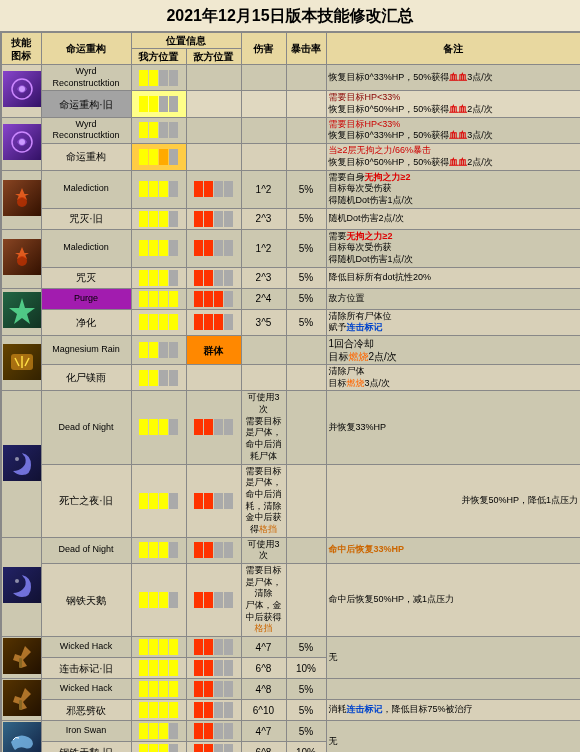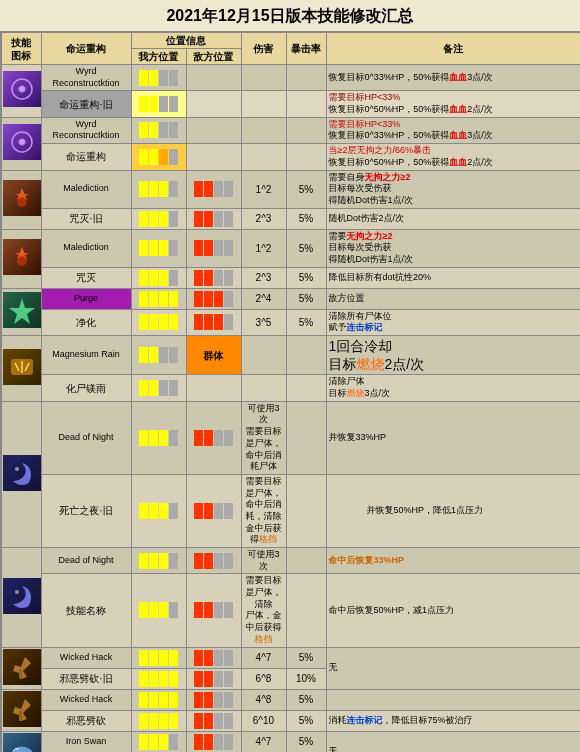--- a/index.html
+++ b/index.html
@@ -346,21 +346,21 @@
         <div class="pos-row">
           <span style="background:#ffff00;width:9px;height:16px;display:inline-block;"></span>
           <span style="background:#ffff00;width:9px;height:16px;display:inline-block;"></span>
           <span style="background:#aaa;width:9px;height:16px;display:inline-block;"></span>
           <span style="background:#aaa;width:9px;height:16px;display:inline-block;"></span>
         </div>
       </td>
       <td style="padding:2px;background:#ff8800;text-align:center;font-weight:bold;font-size:10px;" colspan="1">群体</td>
       <td style="background:#ccc8b0;"></td>
       <td style="background:#ccc8b0;"></td>
-      <td style="text-align:left;font-size:14px;background:#ccc8b0;">1回合冷却<br>目标<span style="color:#ff6600;">燃烧</span>2点/次</td>
+      <td style="text-align:left;font-size:10px;background:#ccc8b0;">1回合冷却<br>目标<span style="color:#ff6600;">燃烧</span>2点/次</td>
     </tr>
     <tr style="background:#d8d0b8;">
       <td style="background:#d8d0b8;">化尸镁雨</td>
       <td style="padding:2px;background:#d8d0b8;">
         <div class="pos-row">
           <span style="background:#ffff00;width:9px;height:16px;display:inline-block;"></span>
           <span style="background:#ffff00;width:9px;height:16px;display:inline-block;"></span>
           <span style="background:#aaa;width:9px;height:16px;display:inline-block;"></span>
           <span style="background:#aaa;width:9px;height:16px;display:inline-block;"></span>
         </div>
@@ -415,21 +415,21 @@
       <td style="padding:2px;background:#d8d0b8;">
         <div class="pos-row">
           <span style="background:#ff3300;width:9px;height:16px;display:inline-block;"></span>
           <span style="background:#ff3300;width:9px;height:16px;display:inline-block;"></span>
           <span style="background:#aaa;width:9px;height:16px;display:inline-block;"></span>
           <span style="background:#aaa;width:9px;height:16px;display:inline-block;"></span>
         </div>
       </td>
       <td style="background:#d8d0b8;font-size:9px;">需要目标是尸体，命中后消耗，清除<br>金中后获得<span style="color:#cc6600;">格挡</span></td>
       <td style="background:#d8d0b8;"></td>
-      <td style="text-align:left;font-size:9px;background:#d8d0b8;padding-left:40px;">并恢复50%HP，降低1点压力</td>
+      <td style="text-align:right;font-size:9px;background:#d8d0b8;padding-left:40px;">并恢复50%HP，降低1点压力</td>
     </tr>
 
     <tr style="background:#ccc8b0;">
       <td rowspan="2" class="icon-td">
         <div class="icon-img" style="background:linear-gradient(135deg,#222266,#111133);">
           <svg width="38" height="36" viewBox="0 0 38 36">
               <path d="M19 8 Q28 10 28 20 Q28 30 19 30 Q14 30 10 26 Q16 26 20 22 Q24 18 22 12 Q20 10 19 8Z" fill="#8888ff" opacity="0.8"></path>
               <circle cx="14" cy="14" r="2" fill="#ffffff" opacity="0.5"></circle>
             </svg>
         </div>
@@ -449,21 +449,21 @@
           <span style="background:#ff3300;width:9px;height:16px;display:inline-block;"></span>
           <span style="background:#aaa;width:9px;height:16px;display:inline-block;"></span>
           <span style="background:#aaa;width:9px;height:16px;display:inline-block;"></span>
         </div>
       </td>
       <td style="background:#ccc8b0;font-size:9px;">可使用3次</td>
       <td style="background:#ccc8b0;"></td>
       <td style="text-align:left;font-size:9px;background:#ccc8b0;"><span class="highlight-orange">命中后恢复33%HP</span></td>
     </tr>
     <tr style="background:#d8d0b8;">
-      <td style="background:#d8d0b8;">技能名称</td>
+      <td style="background:#d8d0b8;">钢铁天鹅</td>
       <td style="padding:2px;background:#d8d0b8;">
         <div class="pos-row">
           <span style="background:#ffff00;width:9px;height:16px;display:inline-block;"></span>
           <span style="background:#ffff00;width:9px;height:16px;display:inline-block;"></span>
           <span style="background:#ffff00;width:9px;height:16px;display:inline-block;"></span>
           <span style="background:#aaa;width:9px;height:16px;display:inline-block;"></span>
         </div>
       </td>
       <td style="padding:2px;background:#d8d0b8;">
         <div class="pos-row">
@@ -502,21 +502,21 @@
           <span style="background:#ff3300;width:9px;height:16px;display:inline-block;"></span>
           <span style="background:#aaa;width:9px;height:16px;display:inline-block;"></span>
           <span style="background:#aaa;width:9px;height:16px;display:inline-block;"></span>
         </div>
       </td>
       <td style="background:#ccc8b0;">4^7</td>
       <td style="background:#ccc8b0;">5%</td>
       <td style="text-align:left;font-size:9px;background:#ccc8b0;" rowspan="2">无</td>
     </tr>
     <tr style="background:#d8d0b8;">
-      <td style="background:#d8d0b8;">邪恶劈砍·旧</td>
+      <td style="background:#d8d0b8;">连击标记·旧</td>
       <td style="padding:2px;background:#d8d0b8;">
         <div class="pos-row">
           <span style="background:#ffff00;width:9px;height:16px;display:inline-block;"></span>
           <span style="background:#ffff00;width:9px;height:16px;display:inline-block;"></span>
           <span style="background:#ffff00;width:9px;height:16px;display:inline-block;"></span>
           <span style="background:#ffff00;width:9px;height:16px;display:inline-block;"></span>
         </div>
       </td>
       <td style="padding:2px;background:#d8d0b8;">
         <div class="pos-row">

